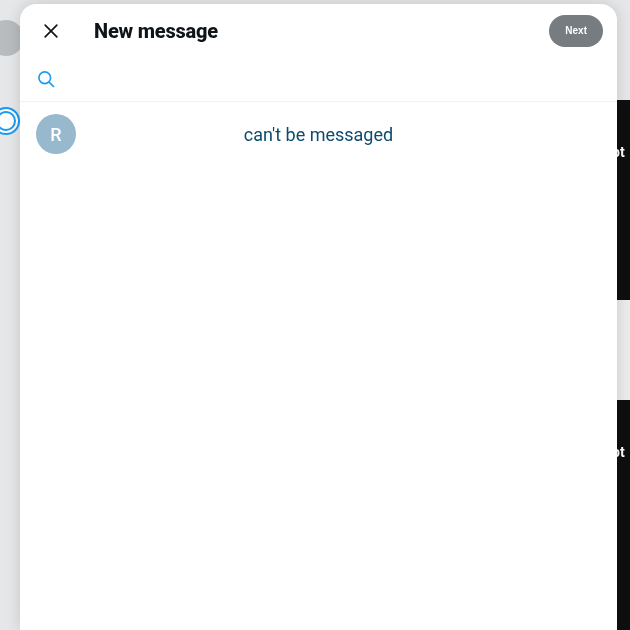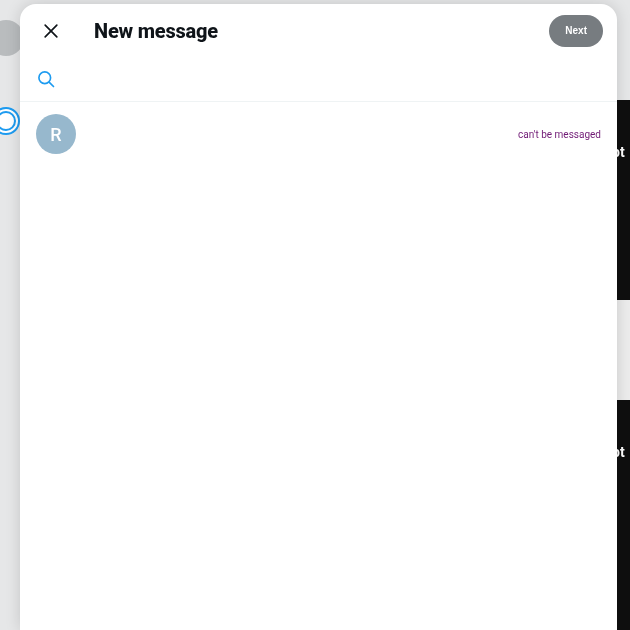--- a/index.html
+++ b/index.html
@@ -131,23 +131,23 @@
       background: #97b8cd;
       color: #fff;
       font-size: 18px;
       font-weight: 500;
       display: flex; align-items: center; justify-content: center;
       flex-shrink: 0;
       margin-right: 12px;
     }
     .result-body { flex: 1; }
     .result-status {
-      text-align: right;
-      color: #701a75;
-      font-size: 10px;
+      text-align: center;
+      color: #0c4a6e;
+      font-size: 18px;
       margin-left: -52px; 
     }
   </style>
 </head>
 <body>
 
 <div class="bg-blob-left-1"></div>
 <div class="bg-blob-left-2"></div>
 <div class="bg-panel-right-1">ot</div>
 <div class="bg-panel-right-gap"></div>

